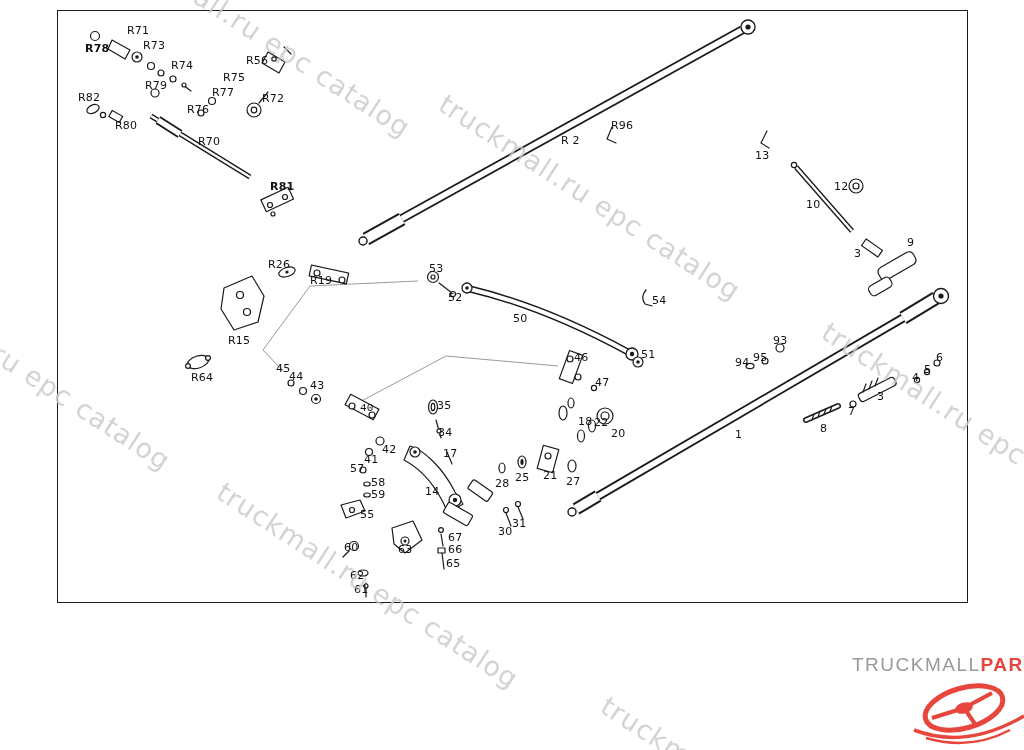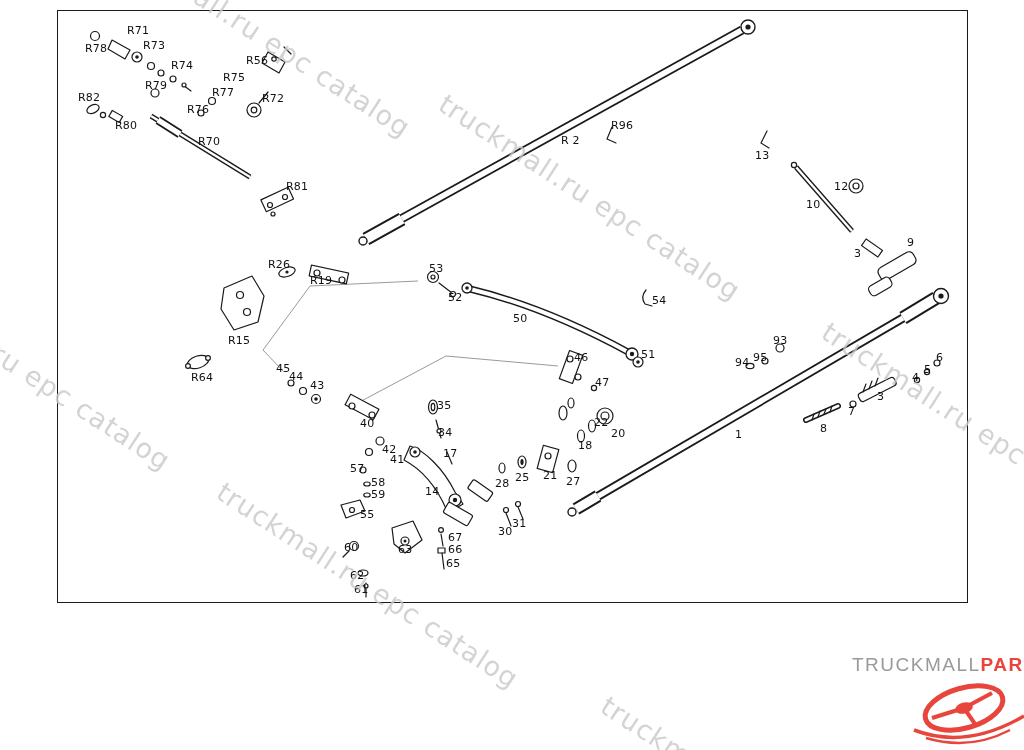--- a/index.html
+++ b/index.html
@@ -259,34 +259,34 @@
       <ellipse cx="592" cy="426" rx="3.5" ry="6"></ellipse>
       <ellipse cx="581" cy="436" rx="3.5" ry="6"></ellipse>
       <ellipse cx="563" cy="413" rx="4" ry="7"></ellipse>
       <ellipse cx="571" cy="403" rx="3" ry="5"></ellipse>
 
       <path d="M612,127 l-5,12 l9,4" fill="none"></path>
     </g>
   </svg>
 
   <div class="labels-layer">
-      <span class="part-label" style="left: 85px; top: 43px;">R78</span>
+      <span class="part-label" style="left: 85px; top: 43px; font-weight: bold;">R78</span>
       <span class="part-label" style="left: 127px; top: 25px;">R71</span>
       <span class="part-label" style="left: 143px; top: 40px;">R73</span>
       <span class="part-label" style="left: 171px; top: 60px;">R74</span>
       <span class="part-label" style="left: 187px; top: 72px; margin-left: 36px;">R75</span>
       <span class="part-label" style="left: 145px; top: 80px;">R79</span>
       <span class="part-label" style="left: 212px; top: 87px;">R77</span>
       <span class="part-label" style="left: 78px; top: 92px;">R82</span>
       <span class="part-label" style="left: 187px; top: 104px;">R76</span>
       <span class="part-label" style="left: 115px; top: 120px;">R80</span>
       <span class="part-label" style="left: 198px; top: 136px;">R70</span>
       <span class="part-label" style="left: 246px; top: 55px;">R56</span>
       <span class="part-label" style="left: 262px; top: 93px;">R72</span>
-      <span class="part-label" style="left: 286px; top: 181px;">R81</span>
+      <span class="part-label" style="left: 270px; top: 181px; font-weight: bold;">R81</span>
       <span class="part-label" style="left: 561px; top: 135px;">R 2</span>
       <span class="part-label" style="left: 611px; top: 120px;">R96</span>
       <span class="part-label" style="left: 755px; top: 150px;">13</span>
       <span class="part-label" style="left: 834px; top: 181px;">12</span>
       <span class="part-label" style="left: 806px; top: 199px;">10</span>
       <span class="part-label" style="left: 854px; top: 248px;">3</span>
       <span class="part-label" style="left: 907px; top: 237px;">9</span>
       <span class="part-label" style="left: 268px; top: 259px;">R26</span>
       <span class="part-label" style="left: 310px; top: 275px;">R19</span>
       <span class="part-label" style="left: 429px; top: 263px;">53</span>
@@ -300,31 +300,31 @@
       <span class="part-label" style="left: 773px; top: 335px;">93</span>
       <span class="part-label" style="left: 753px; top: 352px;">95</span>
       <span class="part-label" style="left: 735px; top: 357px;">94</span>
       <span class="part-label" style="left: 276px; top: 363px;">45</span>
       <span class="part-label" style="left: 289px; top: 371px;">44</span>
       <span class="part-label" style="left: 310px; top: 380px;">43</span>
       <span class="part-label" style="left: 595px; top: 377px;">47</span>
       <span class="part-label" style="left: 936px; top: 352px;">6</span>
       <span class="part-label" style="left: 924px; top: 364px;">5</span>
       <span class="part-label" style="left: 912px; top: 372px;">4</span>
-      <span class="part-label" style="left: 360px; top: 418px;">40</span>
+      <span class="part-label" style="left: 360px; top: 402px; font-family: Liberation Mono, monospace;">40</span>
       <span class="part-label" style="left: 437px; top: 400px;">35</span>
       <span class="part-label" style="left: 594px; top: 417px;">22</span>
       <span class="part-label" style="left: 611px; top: 428px;">20</span>
       <span class="part-label" style="left: 877px; top: 391px;">3</span>
       <span class="part-label" style="left: 848px; top: 406px;">7</span>
       <span class="part-label" style="left: 820px; top: 423px;">8</span>
       <span class="part-label" style="left: 382px; top: 444px;">42</span>
-      <span class="part-label" style="left: 364px; top: 454px; margin-left: 26px;">41</span>
+      <span class="part-label" style="left: 364px; top: 454px;">41</span>
       <span class="part-label" style="left: 438px; top: 427px;">34</span>
-      <span class="part-label" style="left: 578px; top: 440px;">18</span>
+      <span class="part-label" style="left: 578px; top: 416px;">18</span>
       <span class="part-label" style="left: 735px; top: 429px;">1</span>
       <span class="part-label" style="left: 350px; top: 463px;">57</span>
       <span class="part-label" style="left: 443px; top: 448px;">17</span>
       <span class="part-label" style="left: 495px; top: 478px;">28</span>
       <span class="part-label" style="left: 515px; top: 472px;">25</span>
       <span class="part-label" style="left: 543px; top: 470px;">21</span>
       <span class="part-label" style="left: 566px; top: 476px;">27</span>
       <span class="part-label" style="left: 371px; top: 477px;">58</span>
       <span class="part-label" style="left: 371px; top: 489px;">59</span>
       <span class="part-label" style="left: 409px; top: 486px; margin-left: 16px;">14</span>

